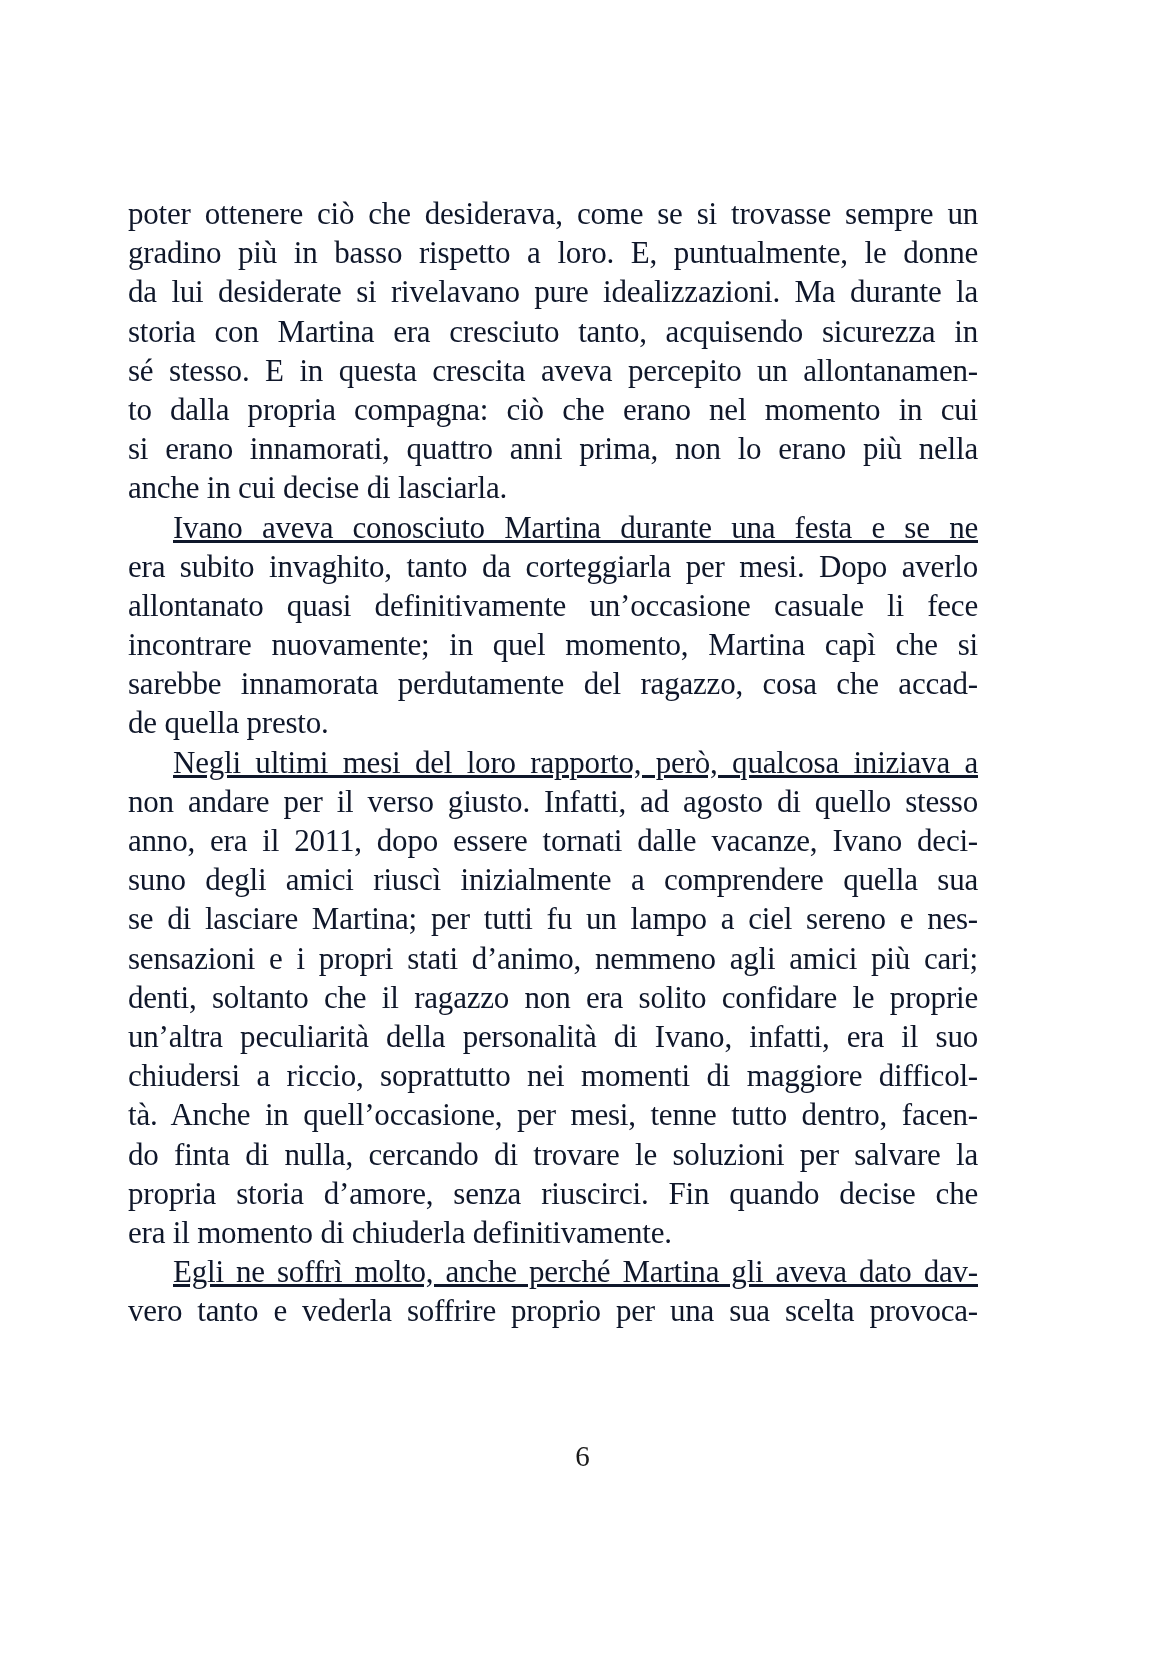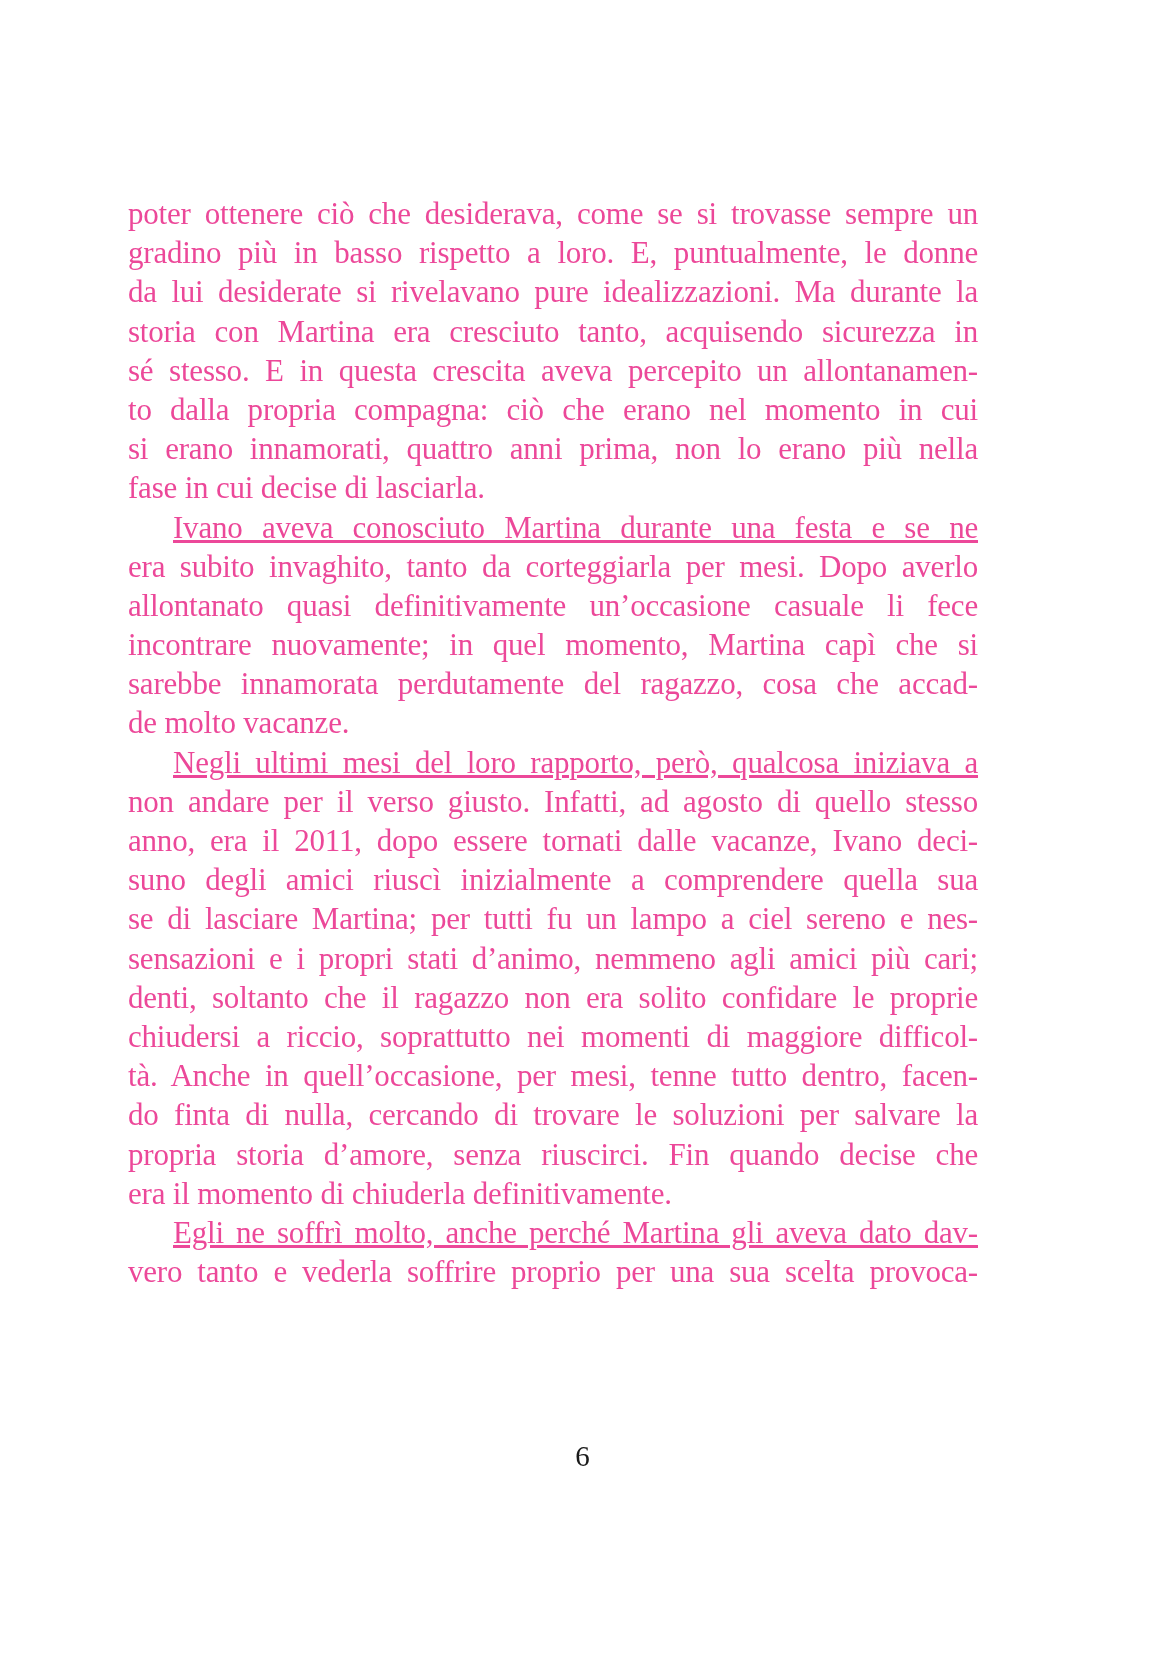--- a/index.html
+++ b/index.html
@@ -13,21 +13,21 @@
       position: relative;
       overflow: hidden;
     }
     .page {
       position: absolute;
       left: 128px;
       top: 194px;
       width: 850px;
       font-family: "Liberation Serif", "DejaVu Serif", serif;
       font-size: 31px;
-      color: #ec4899;
+      color: #0f172a;
     }
     .line {
       display: block;
       height: 39.2px;
       line-height: 39.2px;
       white-space: nowrap;
       text-align: justify;
       text-align-last: justify;
       letter-spacing: -0.2px;
     }
@@ -55,40 +55,41 @@
 <div class="page">
 
   <div>
     <span class="line">poter ottenere ciò che desiderava, come se si trovasse sempre un</span>
     <span class="line">gradino più in basso rispetto a loro. E, puntualmente, le donne</span>
     <span class="line">da lui desiderate si rivelavano pure idealizzazioni. Ma durante la</span>
     <span class="line">storia con Martina era cresciuto tanto, acquisendo sicurezza in</span>
     <span class="line">sé stesso. E in questa crescita aveva percepito un allontanamen-</span>
     <span class="line">to dalla propria compagna: ciò che erano nel momento in cui</span>
     <span class="line">si erano innamorati, quattro anni prima, non lo erano più nella</span>
-    <span class="line last">fase in cui decise di lasciarla.</span>
+    <span class="line last">anche in cui decise di lasciarla.</span>
   </div>
 
   <div>
     <span class="line indent">Ivano aveva conosciuto Martina durante una festa e se ne</span>
     <span class="line">era subito invaghito, tanto da corteggiarla per mesi. Dopo averlo</span>
     <span class="line">allontanato quasi definitivamente un’occasione casuale li fece</span>
     <span class="line">incontrare nuovamente; in quel momento, Martina capì che si</span>
     <span class="line">sarebbe innamorata perdutamente del ragazzo, cosa che accad-</span>
-    <span class="line last">de molto vacanze.</span>
+    <span class="line last">de quella presto.</span>
   </div>
 
   <div>
     <span class="line indent">Negli ultimi mesi del loro rapporto, però, qualcosa iniziava a</span>
     <span class="line">non andare per il verso giusto. Infatti, ad agosto di quello stesso</span>
     <span class="line">anno, era il 2011, dopo essere tornati dalle vacanze, Ivano deci-</span>
     <span class="line">suno degli amici riuscì inizialmente a comprendere quella sua</span>
     <span class="line">se di lasciare Martina; per tutti fu un lampo a ciel sereno e nes-</span>
     <span class="line">sensazioni e i propri stati d’animo, nemmeno agli amici più cari;</span>
     <span class="line">denti, soltanto che il ragazzo non era solito confidare le proprie</span>
+    <span class="line">un’altra peculiarità della personalità di Ivano, infatti, era il suo</span>
     <span class="line">chiudersi a riccio, soprattutto nei momenti di maggiore difficol-</span>
     <span class="line">tà. Anche in quell’occasione, per mesi, tenne tutto dentro, facen-</span>
     <span class="line">do finta di nulla, cercando di trovare le soluzioni per salvare la</span>
     <span class="line">propria storia d’amore, senza riuscirci. Fin quando decise che</span>
     <span class="line last">era il momento di chiuderla definitivamente.</span>
   </div>
 
   <div>
     <span class="line indent">Egli ne soffrì molto, anche perché Martina gli aveva dato dav-</span>
     <span class="line">vero tanto e vederla soffrire proprio per una sua scelta provoca-</span>

